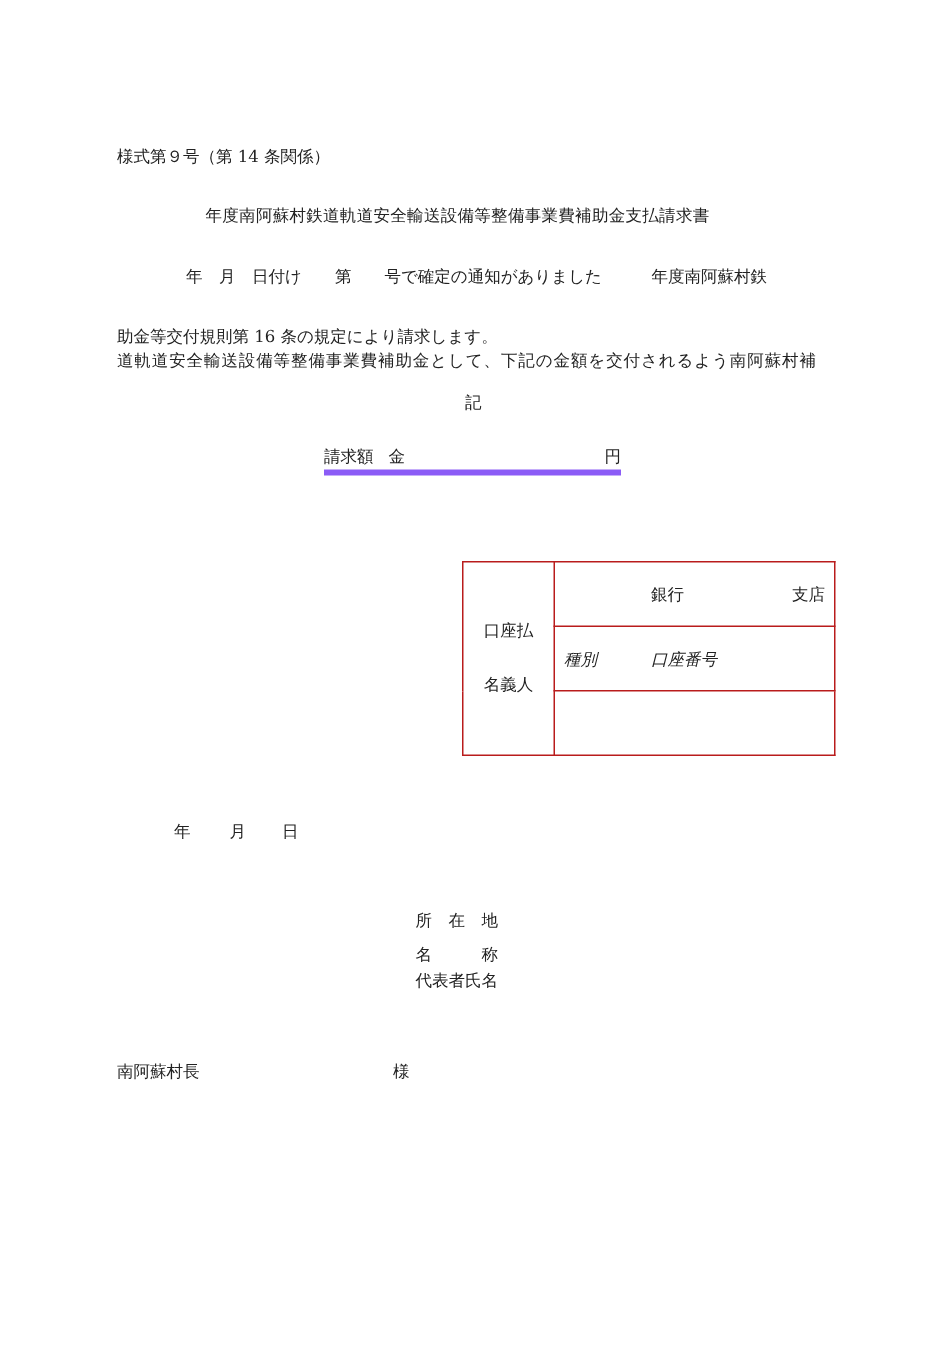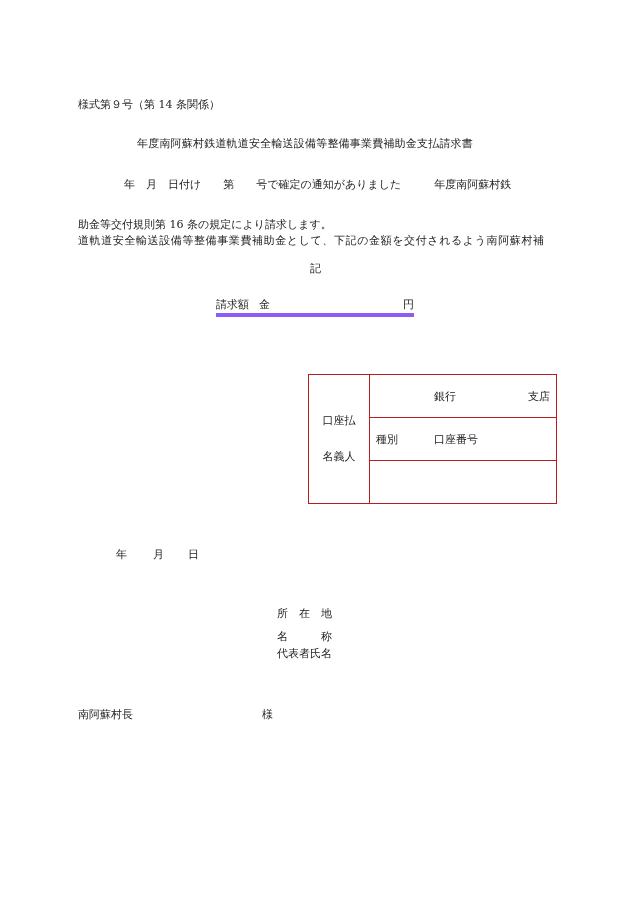--- a/index.html
+++ b/index.html
@@ -27,21 +27,21 @@
   table.acct {
     position:absolute; left:308px; top:374px; width:249px; height:130px;
     border-collapse:collapse; table-layout:fixed;
   }
   table.acct td { border:1px solid #b91c1c; padding:0; vertical-align:middle; font-size:11px; }
   td.namecol { width:60px; text-align:center; line-height:38px; }
   td.namecol div { line-height:14px; }
   .r1 { position:relative; height:42px; }
   .r1 .bank { position:absolute; left:64px; top:14px; }
   .r1 .branch { position:absolute; right:6px; top:14px; }
-  .r2 { position:relative; height:42px; }
+  .r2 { position:relative; height:42px;font-style:italic; }
   .r2 .type { position:absolute; left:6px; top:14px; }
   .r2 .accno { position:absolute; left:64px; top:14px; }
   .date { left:116px; top:548px; }
   .date span { display:inline-block; }
   .addr { left:277px; }
   .a1 { top:607px; }
   .a2 { top:630px; }
   .a3 { top:647px; }
   .mayor { left:78px; top:708px; }
   .sama { left:262px; top:708px; }

